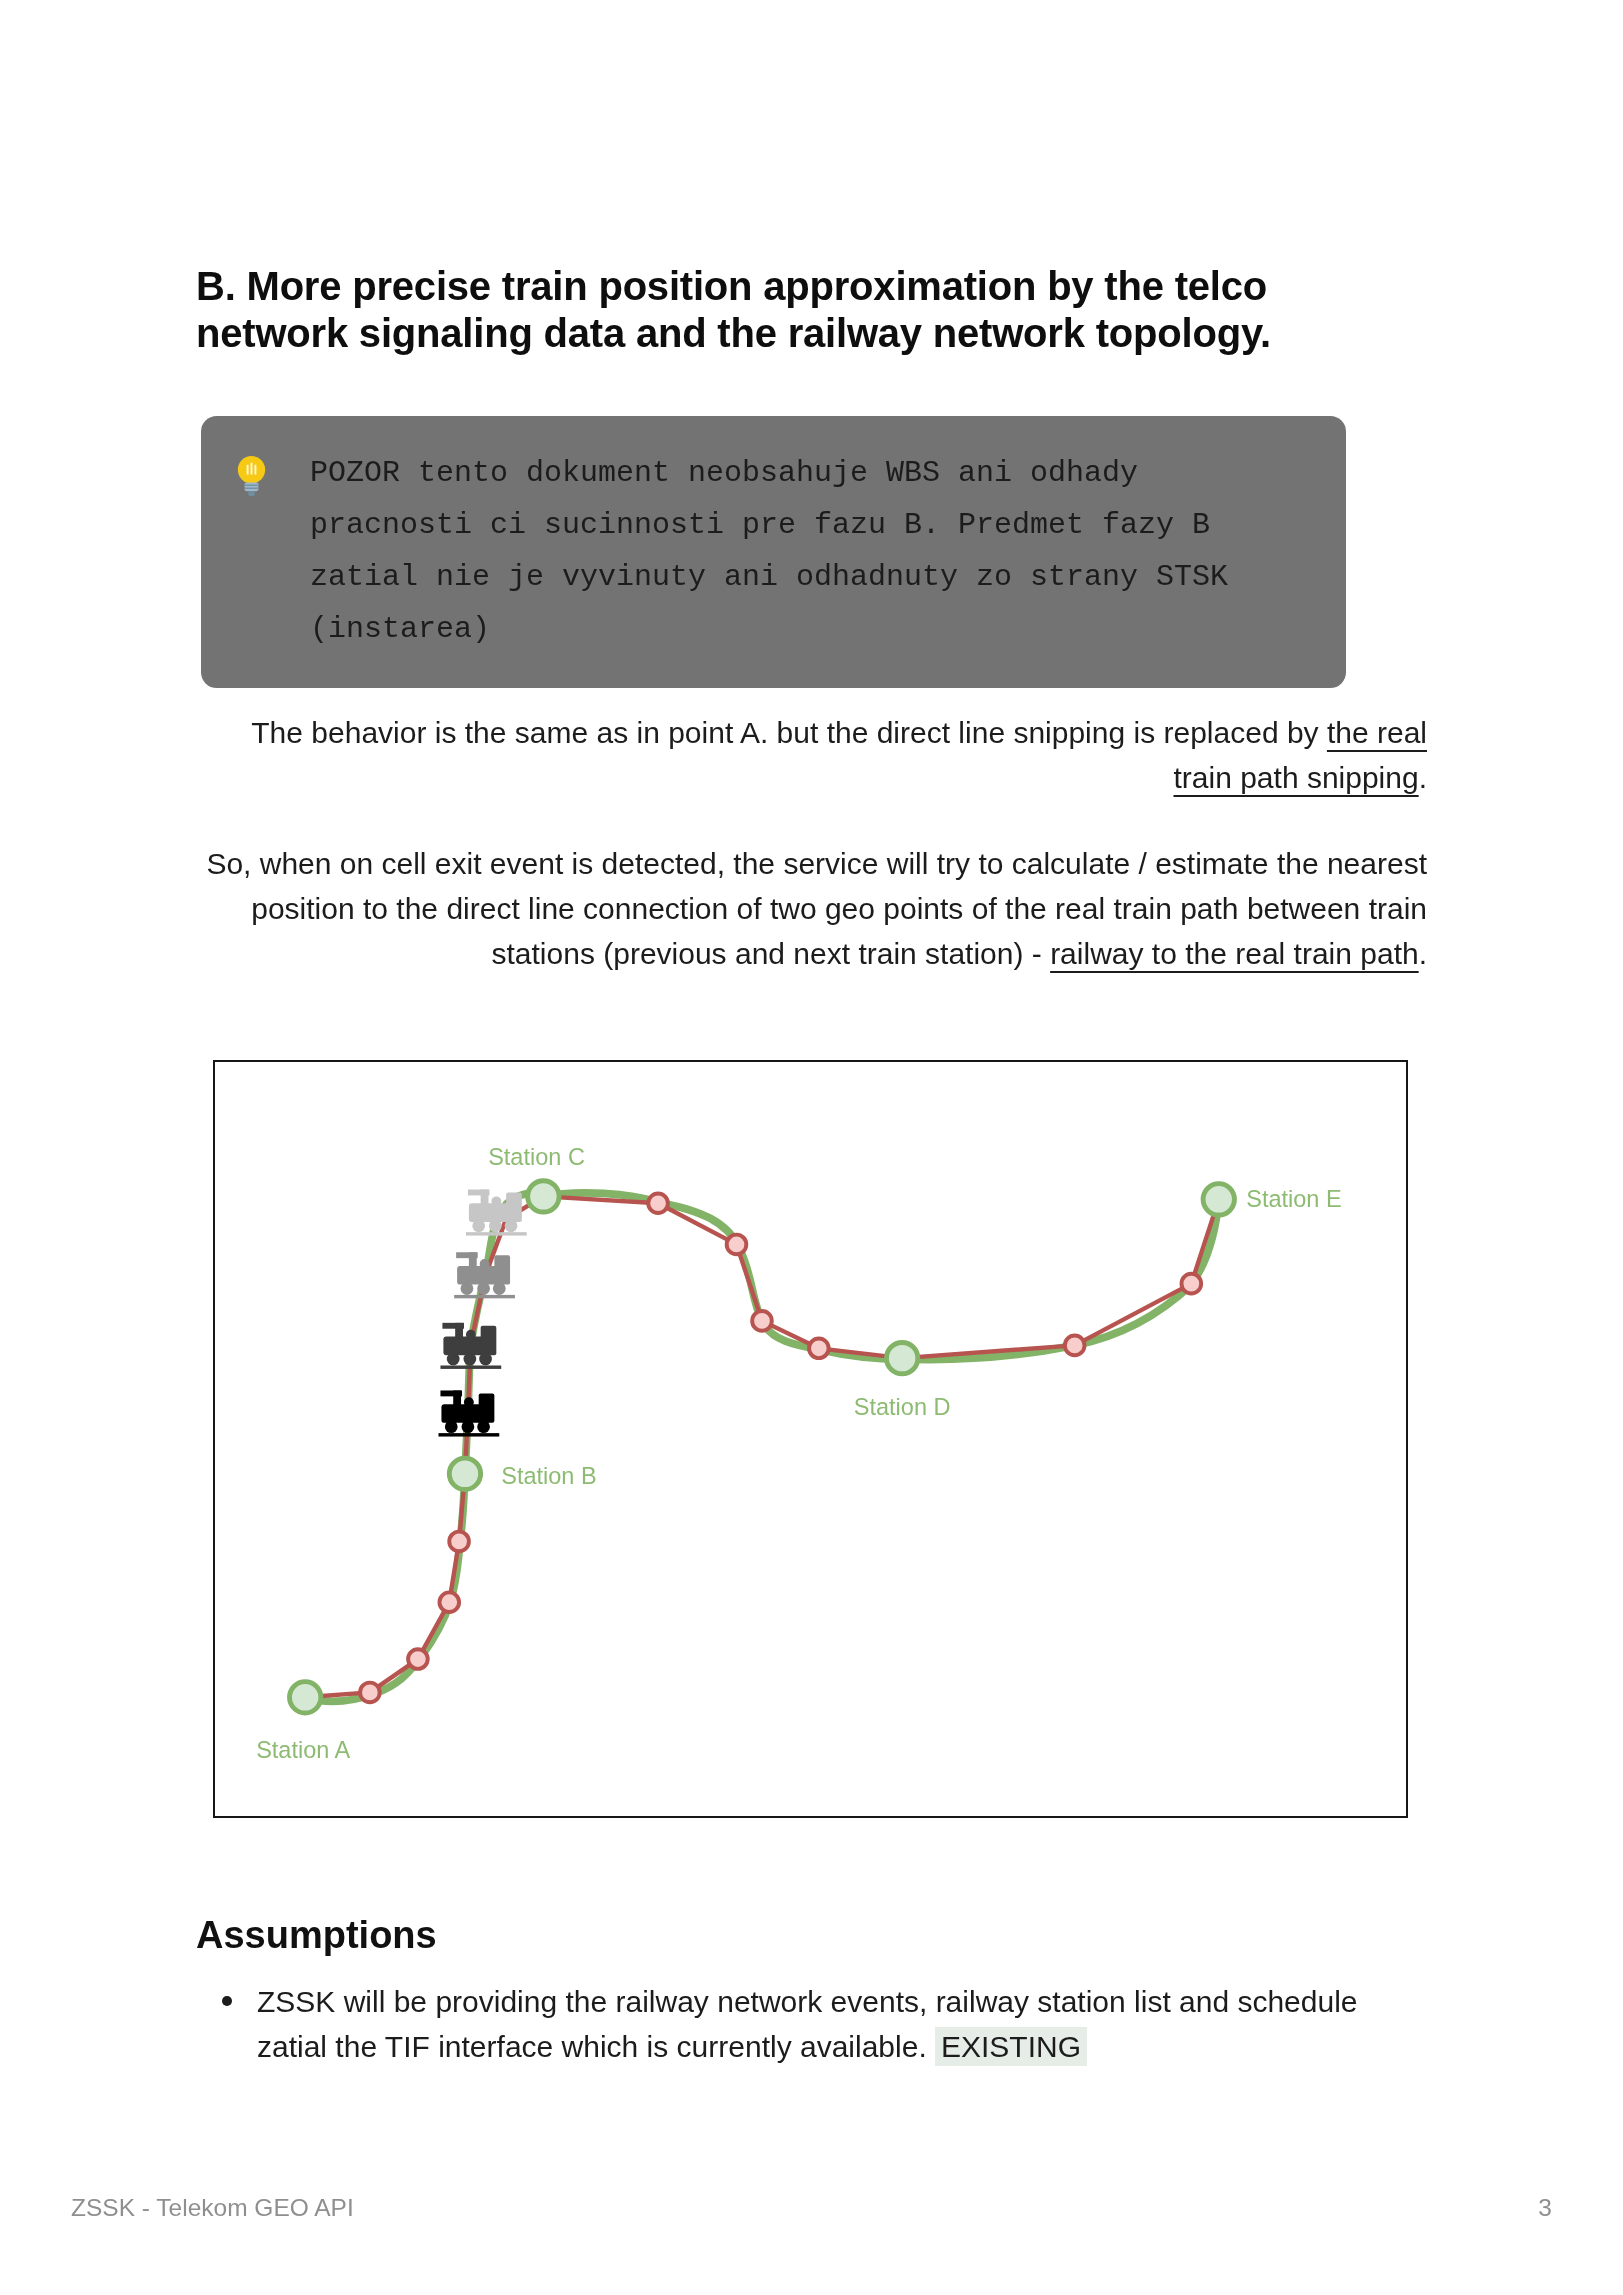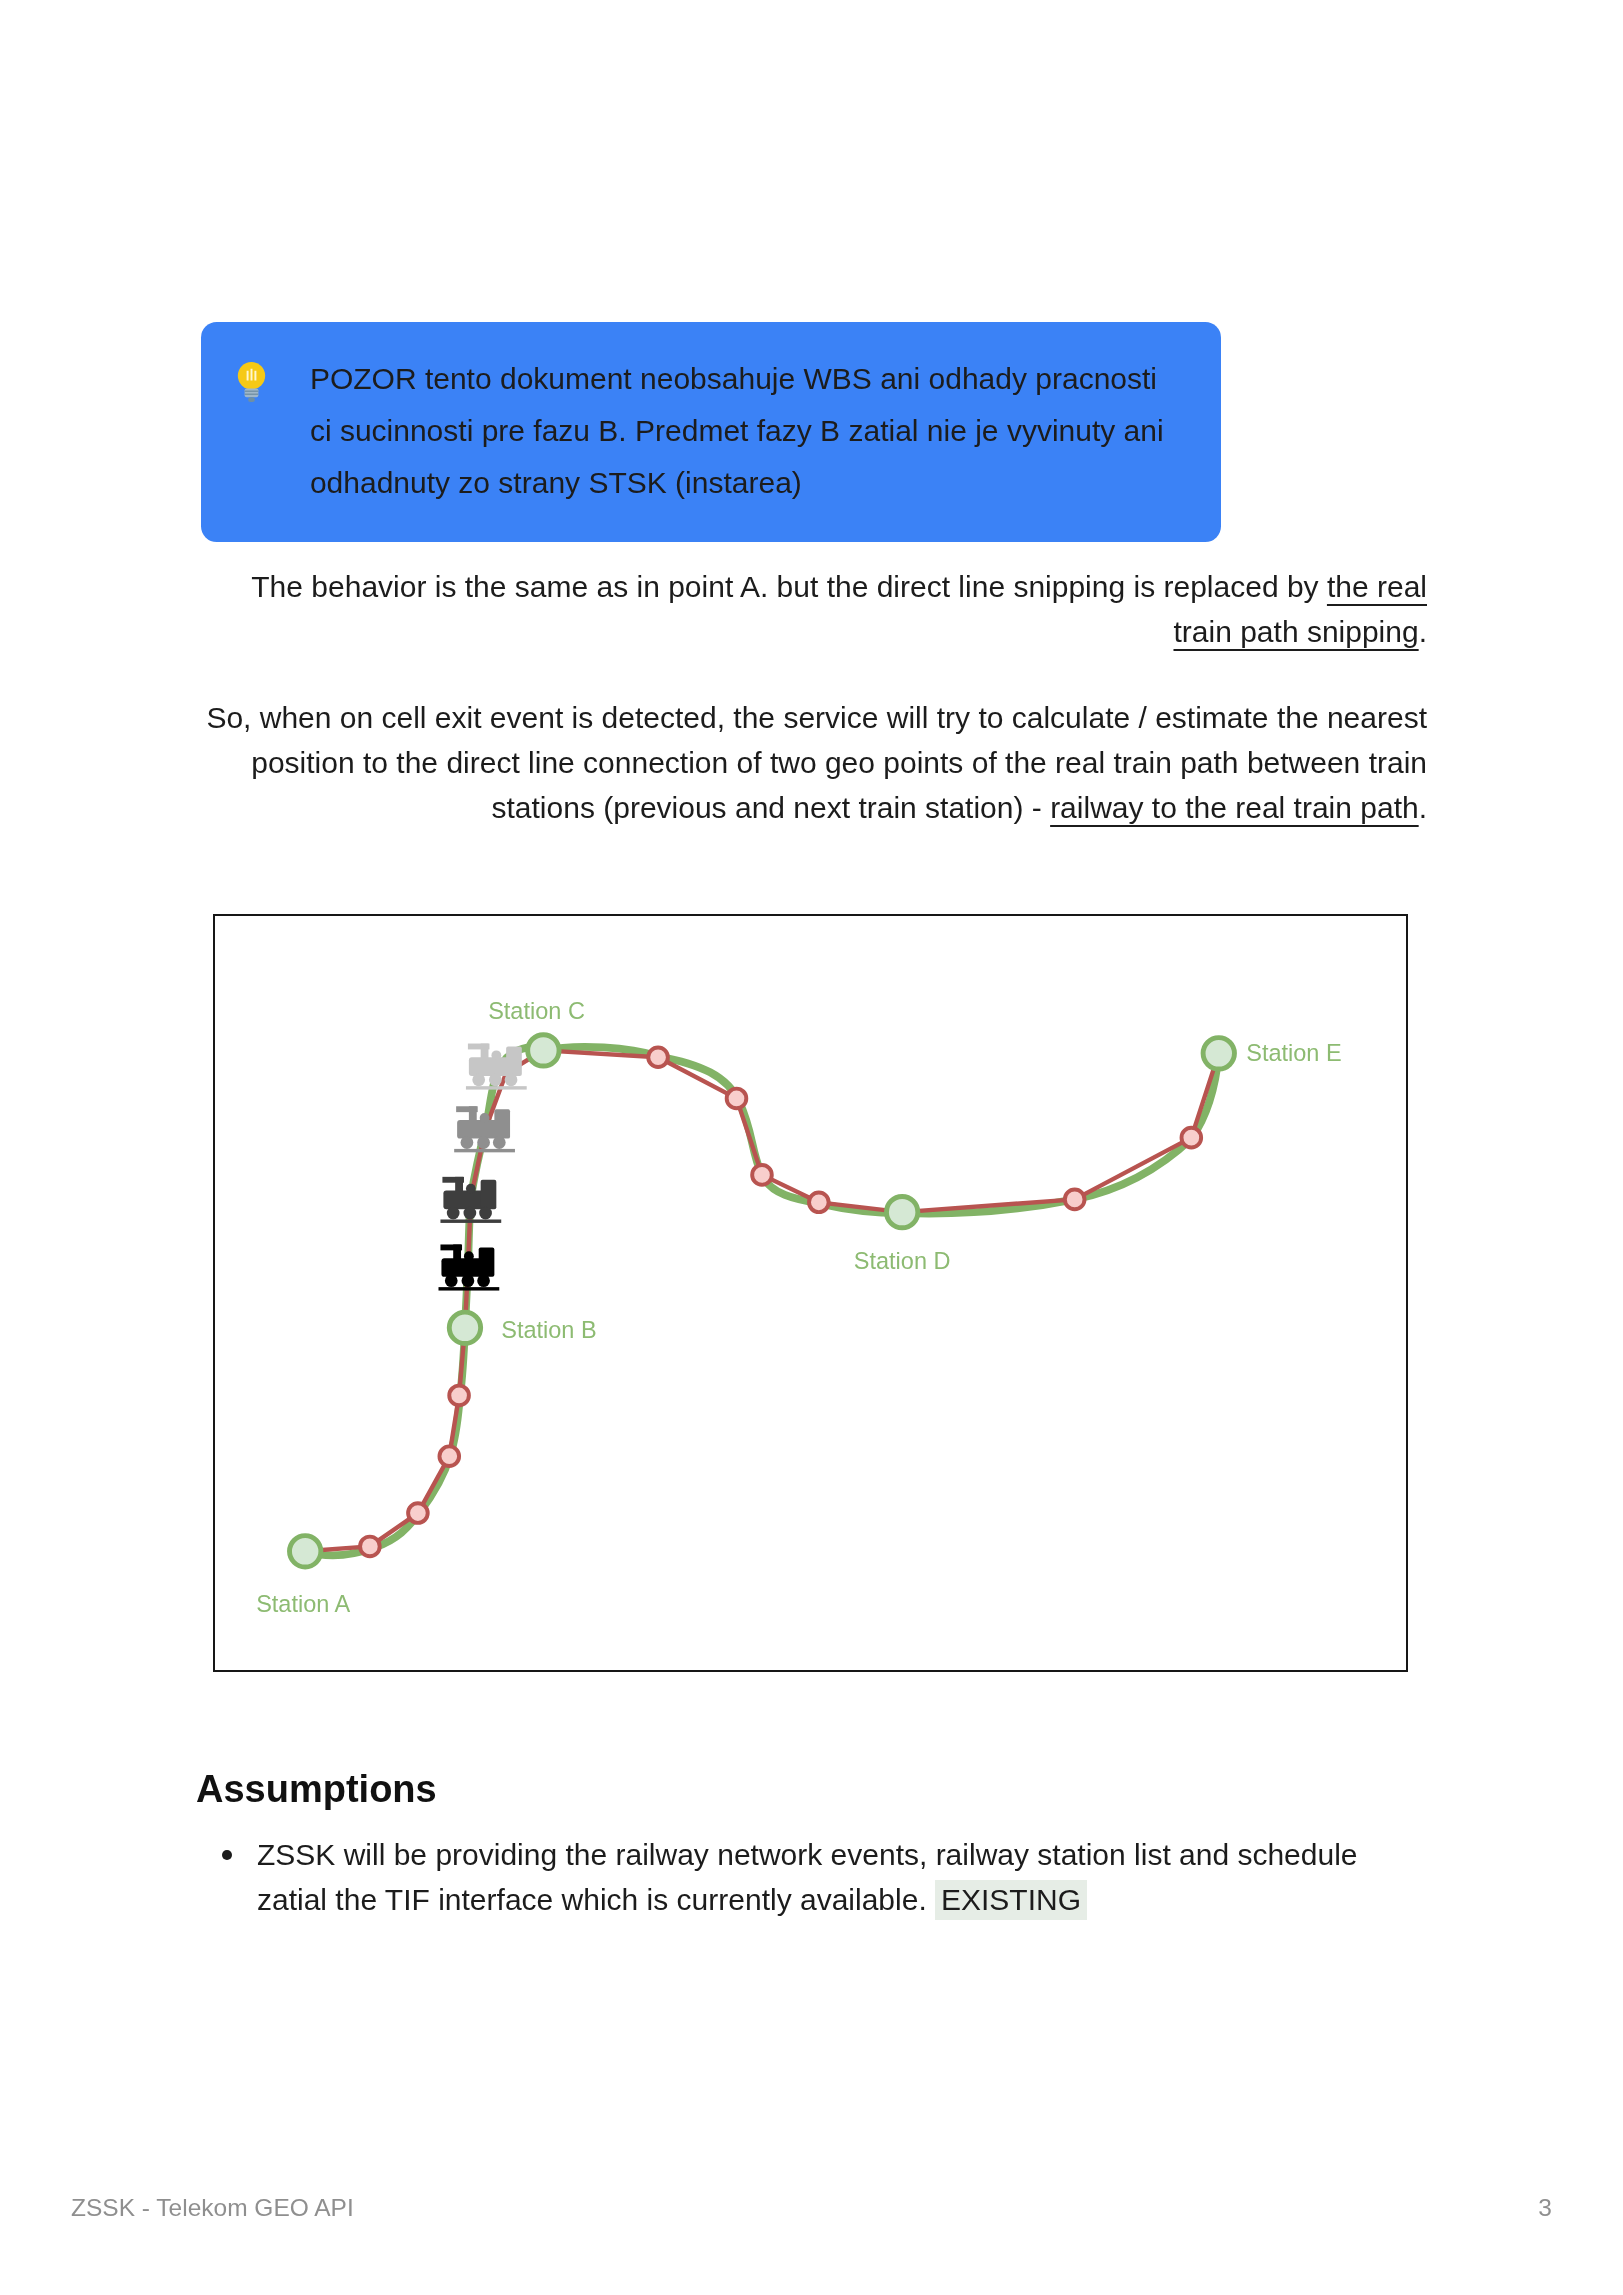--- a/index.html
+++ b/index.html
@@ -11,26 +11,27 @@
     position:relative;
     overflow:hidden;
   }
   .content{padding:263px 196px 0 196px;}
   h1.heading{
     font-size:40px;line-height:1.18;font-weight:700;color:#0e0e0e;
     letter-spacing:-0.2px;margin:0;max-width:1225px;
   }
   .callout{
     box-sizing:border-box;
-    width:1020px;
-    background:#3b82f6;
+    width:1145px;
+    background:#737373;
     border-radius:15.7px;
     padding:31px 45px 33px 29px;
     display:flex;align-items:flex-start;gap:37px;
     margin:59px 0 0 4.9px;
+    font-family:Liberation Mono, monospace;
   }
   .callout .bulb{flex:0 0 auto;margin-top:5.9px;}
   .callout p{margin:0;font-size:30px;line-height:52px;color:#1c1c1c;max-width:1029px;}
   p.body{font-size:30px;line-height:45px;margin:21.6px 0 0 0;max-width:1243px;text-align:right;}
   p.body.second{margin-top:41px;}
   u{text-decoration:underline;text-underline-offset:6.9px;text-decoration-thickness:2px;}
   .diagram{
     box-sizing:content-box;
     width:1191px;height:754px;
     border:2px solid #161616;
@@ -53,20 +54,21 @@
     display:flex;justify-content:space-between;align-items:flex-end;
     color:#8f8f8f;font-size:24.5px;
   }
 </style>
 </head>
 <body>
 
 <div class="page">
   <main class="content">
 
+    <h1 class="heading">B. More precise train position approximation by the telco network signaling data and the railway network topology.</h1>
 
     <aside class="callout">
       <span class="bulb">
         <svg width="43" height="51" viewBox="0 0 44 52" aria-hidden="true">
           <circle cx="22" cy="17" r="14" fill="#f6c915"></circle>
           <path d="M18 12 v10 M22 10 v12 M26 12 v10" stroke="#fff7d0" stroke-width="2" fill="none"></path>
           <rect x="15" y="30" width="14" height="9" rx="2" fill="#9fb7c9"></rect>
           <path d="M15 33 h14 M15 36 h14" stroke="#7694a8" stroke-width="1.5"></path>
           <rect x="18.5" y="39" width="7" height="5" rx="2.5" fill="#6e8fa3"></rect>
         </svg>

